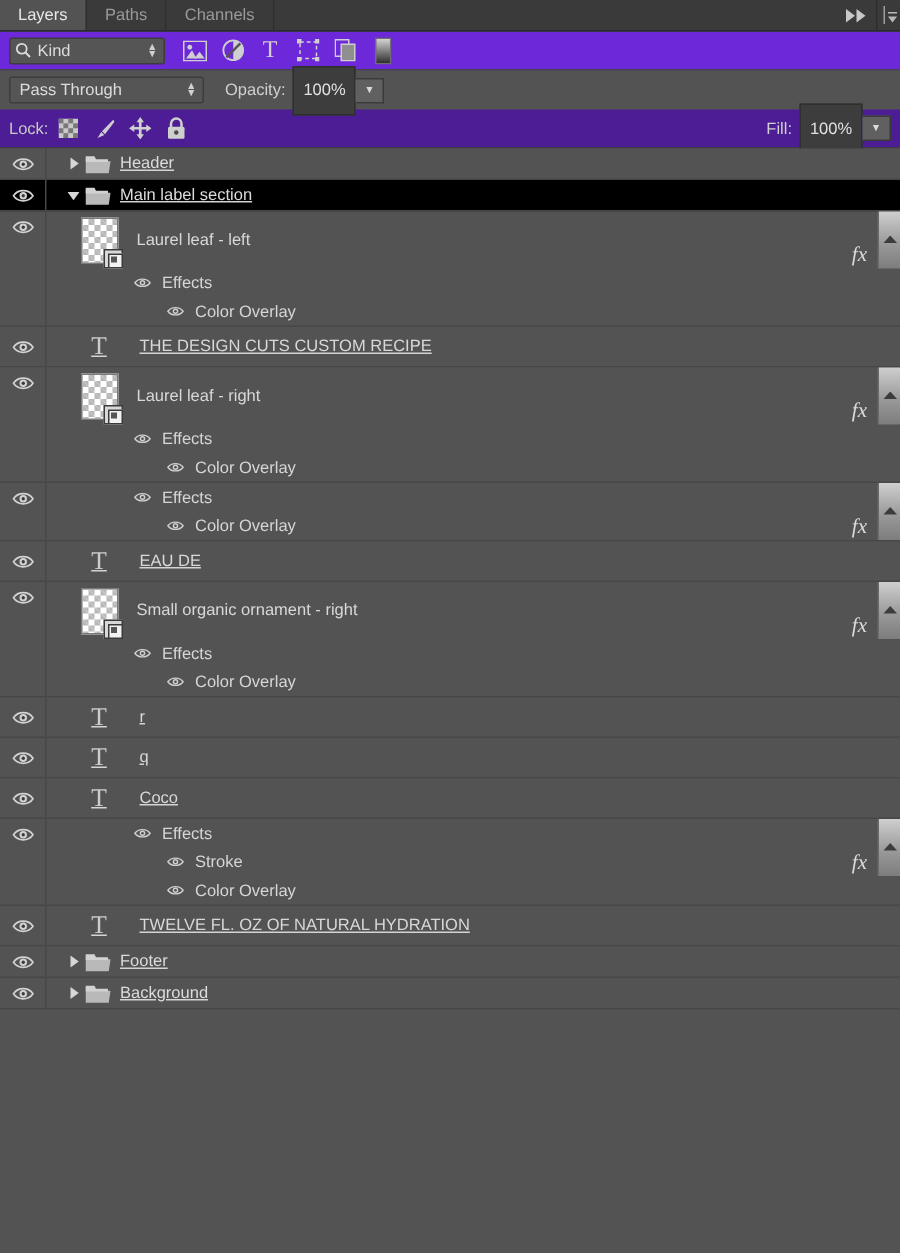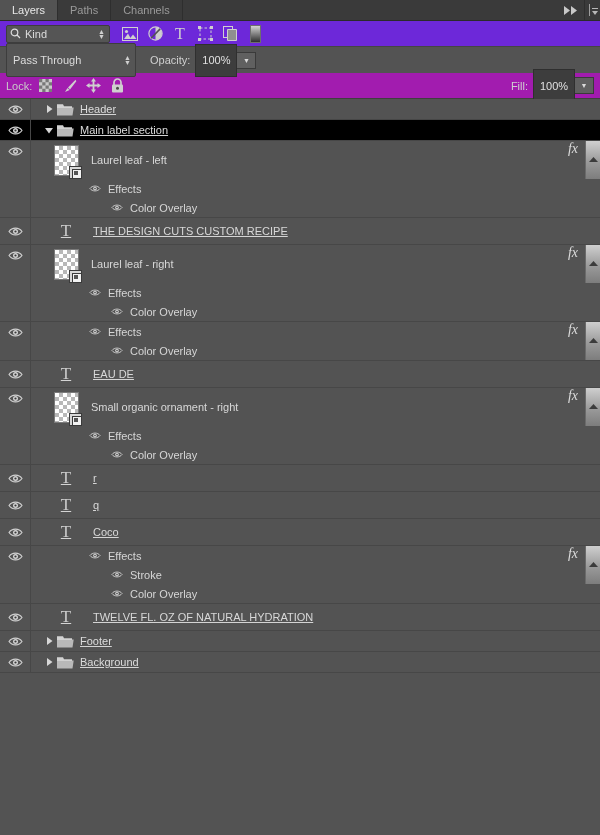--- a/index.html
+++ b/index.html
@@ -87,21 +87,21 @@
     background: #535353;
     display: flex; align-items: center;
     padding: 0 6px;
   }
   .blend-select {
     width: 130px; height: 18px;
     background: #555;
     border: 1px solid #3d3d3d;
     border-radius: 2px;
     display: flex; align-items: center;
-    padding: 16px 6px;
+    padding: 0 6px;
     position: relative;
     color: #dcdcdc;
   }
   .oplabel { margin-left: 14px; color: #d0d0d0; }
   .numbox {
     width: 42px; height: 33px;
     background: #3d3d3d;
     border: 1px solid #2f2f2f;
     display: flex; align-items: center; justify-content: center;
     color: #e0e0e0;
@@ -112,21 +112,21 @@
     background: #606060;
     border: 1px solid #3a3a3a;
     border-left: none;
     display: flex; align-items: center; justify-content: center;
     font-size: 7px; color: #dadada;
   }
 
   
   .lockrow {
     height: 26px;
-    background: #a21caf;
+    background: #4c1d95;
     display: flex; align-items: center;
     padding: 0 6px;
     border-bottom: 1px solid #3f3f3f;
   }
   .lockrow .lk { color: #c8c8c8; margin-right: 6px; }
   .lockicons { display: flex; align-items: center; gap: 9px; }
   .lockicon { width: 15px; height: 16px; display: flex; align-items: center; justify-content: center; }
 
   
   .layerlist { background: #535353; }
@@ -232,21 +232,21 @@
   .subline.effects { padding-left: 58px; }
   .subline.fx { padding-left: 80px; }
   .subline .sname { color: #d6d6d6; font-size: 11px; margin-left: 7px; }
 
   
   .fxcell {
     position: absolute;
     right: 0; top: 0;
     height: 38px;
     display: flex;
-    align-items: flex-start;
+    align-items: flex-end;
     margin-left: 32px;
   }
   .fxmark {
     font-family: "Liberation Serif", serif;
     font-style: italic;
     font-size: 14px;
     color: #dcdcdc;
     margin-right: 7px;
   }
   .fxarrow {

